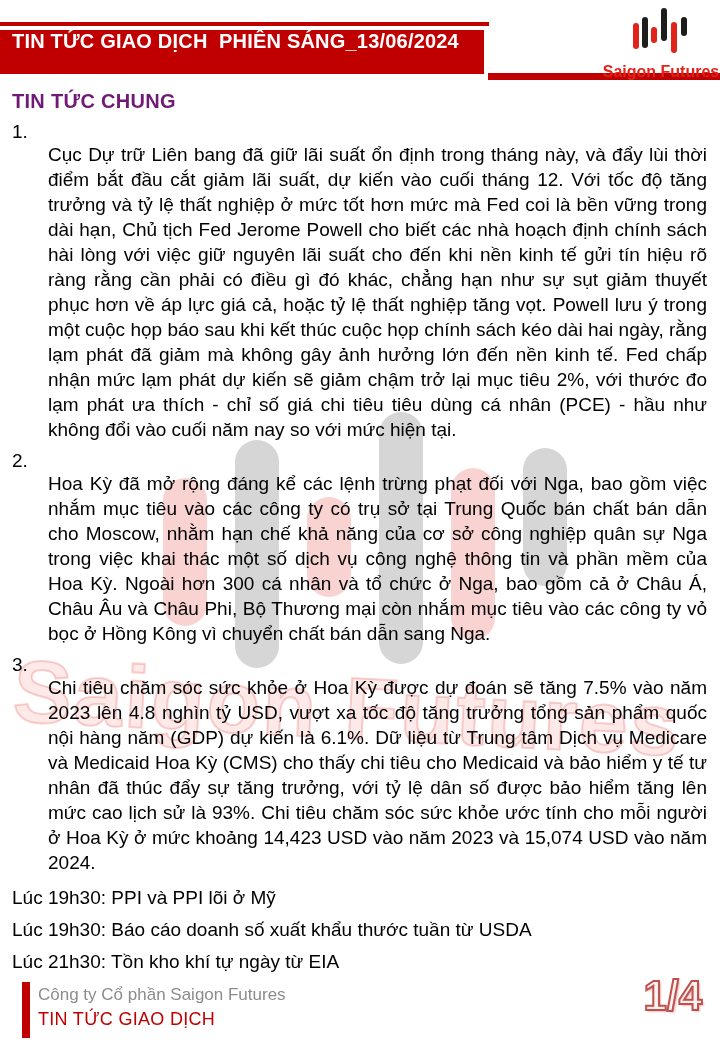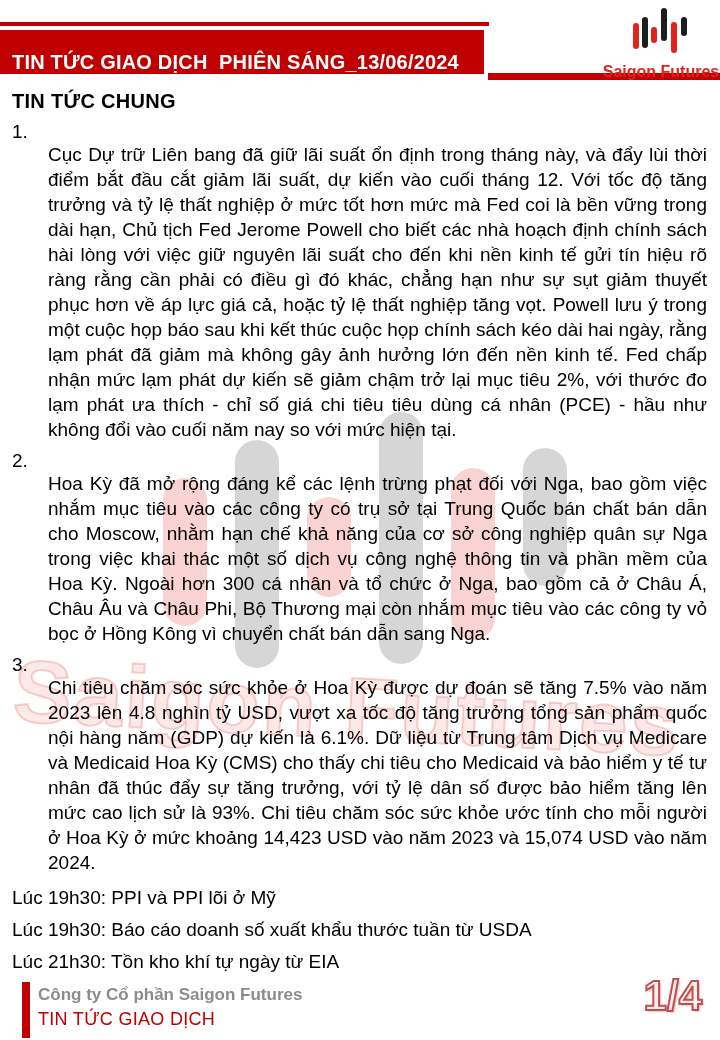--- a/index.html
+++ b/index.html
@@ -5,21 +5,21 @@
   html,body { margin:0; padding:0; background:#ffffff; }
   .page {
     position:relative; width:720px; height:1040px; overflow:hidden;
     background:#ffffff; font-family:"Liberation Sans","DejaVu Sans",sans-serif;
     color:#000;
   }
 
   
   .top-rule   { position:absolute; top:22px; left:0; width:489px; height:4px; background:#c00000; }
   .title-band { position:absolute; top:30px; left:0; width:484px; height:44px; background:#c00000;
-                display:flex; align-items:flex-end; }
+                display:flex; align-items:flex-start; }
   .title-band .t { color:#fff; font-weight:bold; font-size:20px; padding-left:12px;
                    white-space:pre; letter-spacing:.2px; }
   .right-rule { position:absolute; top:73px; left:488px; right:0; height:7px; background:#c00000; }
 
   .logo { position:absolute; top:8px; left:602px; width:118px; text-align:center; }
   .logo .bars { position:relative; height:53px; width:56px; margin:0 auto; }
   .bar { position:absolute; width:6px; border-radius:3px; }
   .bar.red { background:#e2231a; } .bar.blk { background:#1d1d1b; }
   .b1 { left:0;  top:15px; height:26px; }
   .b2 { left:9px; top:9px;  height:31px; }
@@ -39,31 +39,31 @@
   .w4 { left:379px; top:412px; height:252px; }
   .w5 { left:451px; top:468px; height:172px; }
   .w6 { left:523px; top:448px; height:138px; }
   .wm-text { position:absolute; left:16px; top:640px; font-size:88px; font-weight:bold;
              white-space:nowrap; letter-spacing:2px; color:rgba(226,35,26,.10);
              -webkit-text-stroke:2px rgba(226,35,26,.20);
              transform:rotate(3deg); transform-origin:left top; }
 
   
   .content { position:absolute; left:12px; right:13px; top:90px; z-index:1; }
-  .sec-heading { color:#000000; font-size:20px; font-weight:bold; letter-spacing:.3px;
+  .sec-heading { color:#701a75; font-size:20px; font-weight:bold; letter-spacing:.3px;
                  margin:0 0 6px 0; white-space:pre; }
   .news-item { display:flex; font-size:19px; line-height:25px; margin-bottom:6px; }
   .news-item .num { width:36px; flex:none; }
   .news-item .txt { flex:1; text-align:justify;margin-top:23px; }
   .events { margin-top:10px; }
   .event-line { font-size:19px; line-height:25px; margin-bottom:7px; }
 
   
   .footer-bar     { position:absolute; left:22px; top:982px; width:8px; height:56px; background:#c00000; z-index:1; }
-  .footer-company { position:absolute; left:38px; top:985px; font-size:17px; font-weight:bold; color:#8c8c8c; z-index:1; }
+  .footer-company { position:absolute; left:38px; top:985px; font-size:17px; font-weight:normal; color:#8c8c8c; z-index:1; }
   .footer-doctype { position:absolute; left:38px; top:1009px; font-size:18px; font-weight:normal; color:#c00000; letter-spacing:.3px; z-index:1; }
   .page-num { position:absolute; right:18px; top:972px; font-size:42px; font-weight:bold; 
               color:#fcf1ef; -webkit-text-stroke:2px #c0504d;
               text-shadow:2px 2px 2px rgba(192,80,77,.35); z-index:1; }
 </style>
 </head>
 <body>
 
 <div class="page">
 

